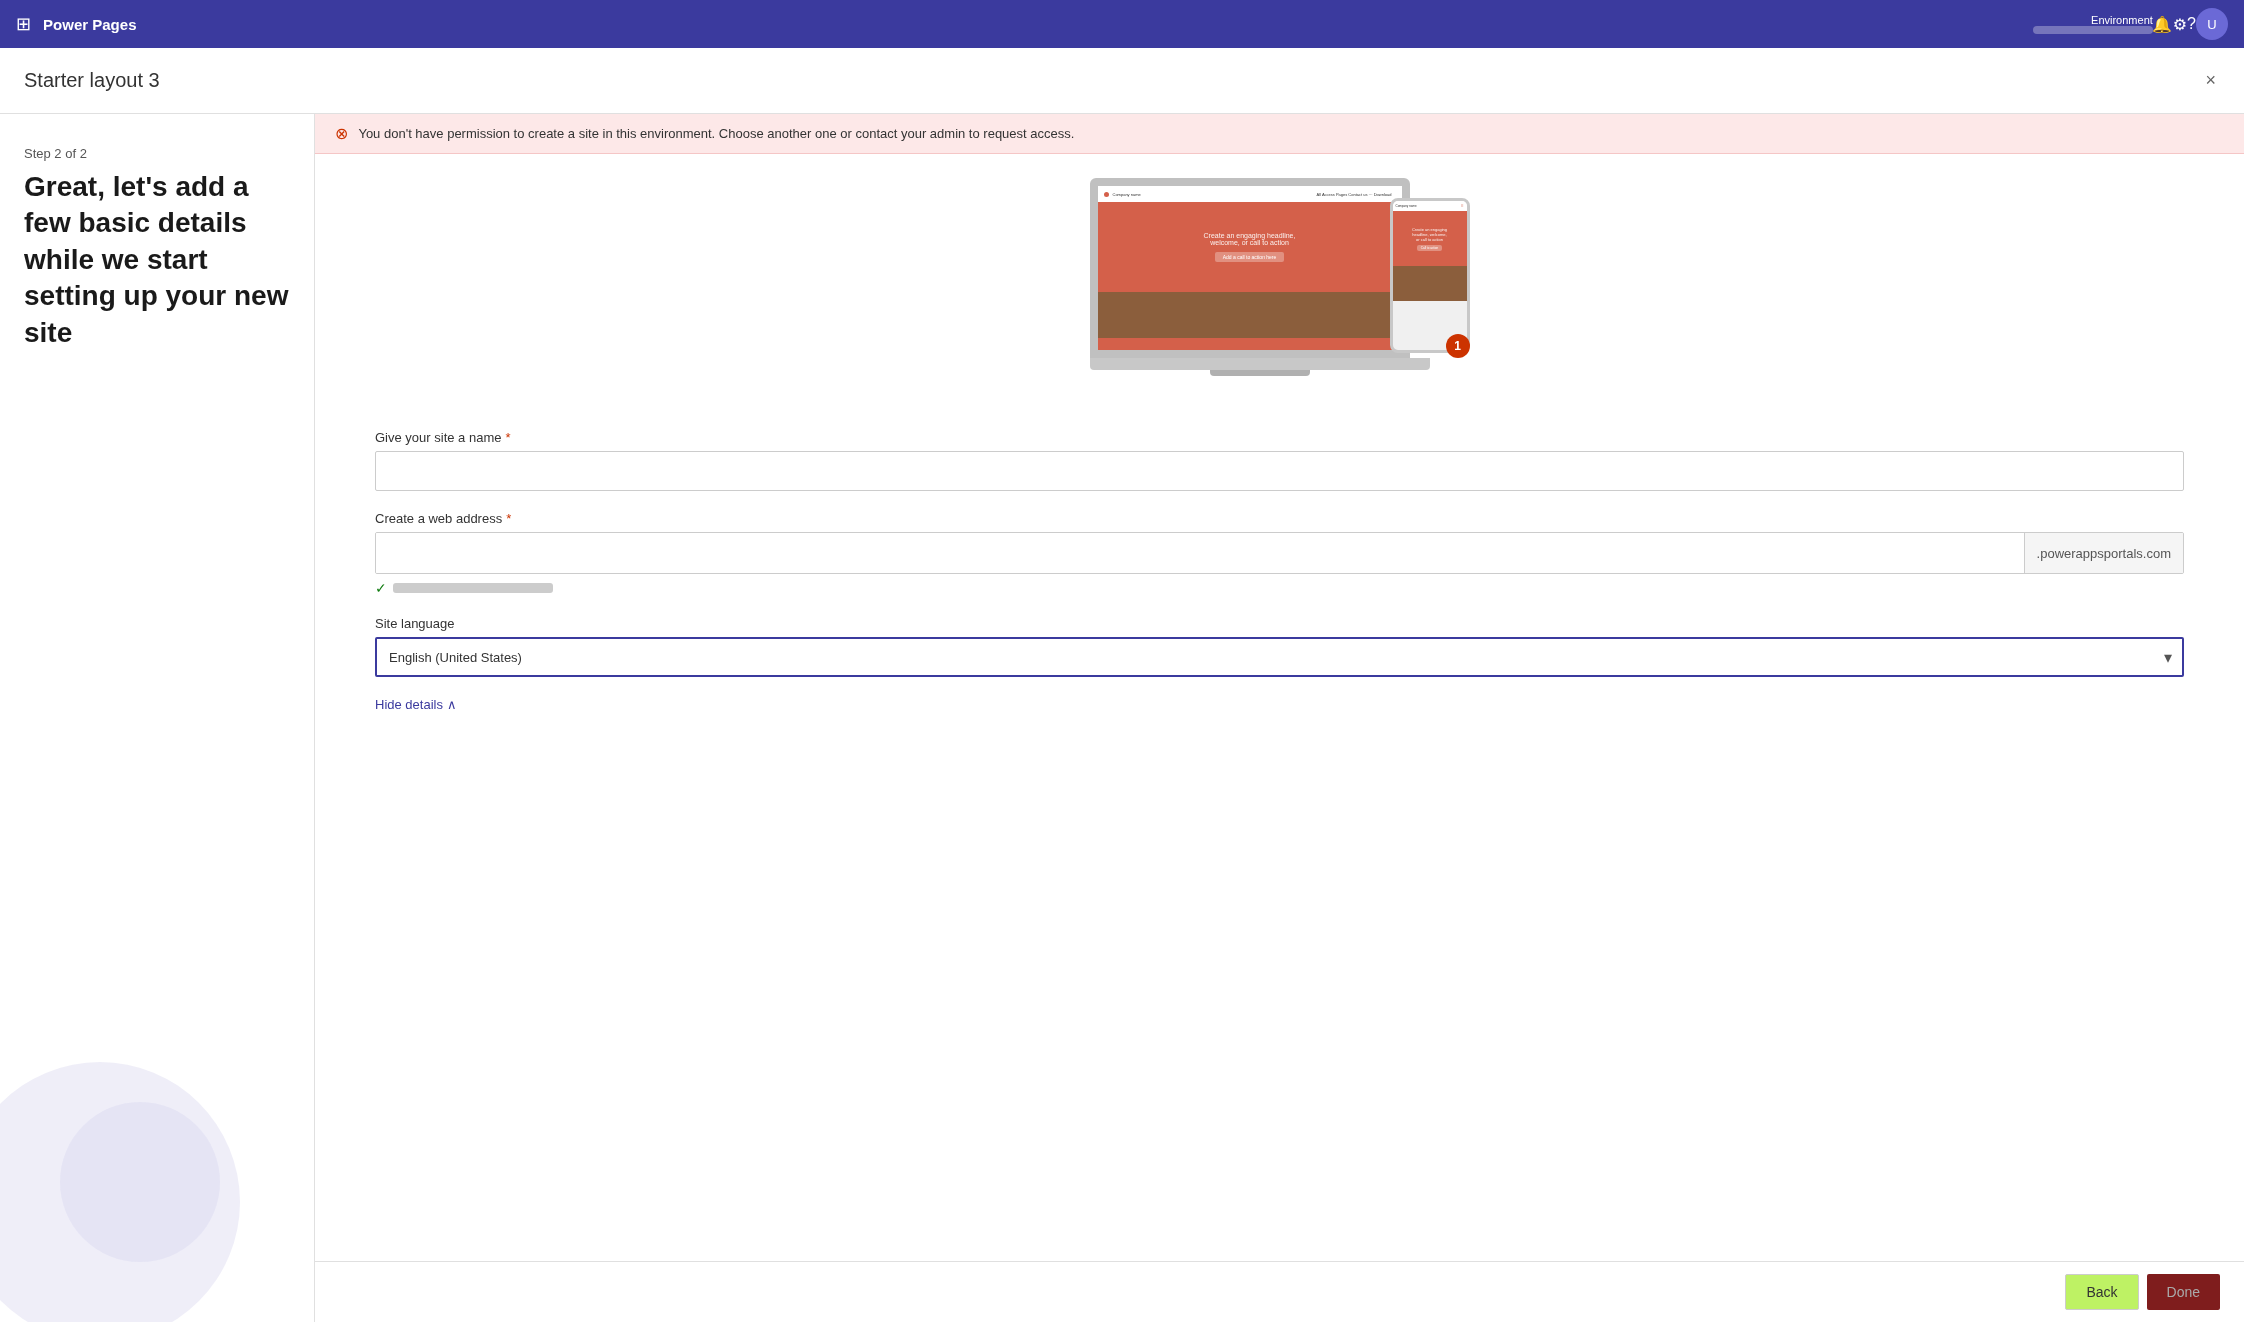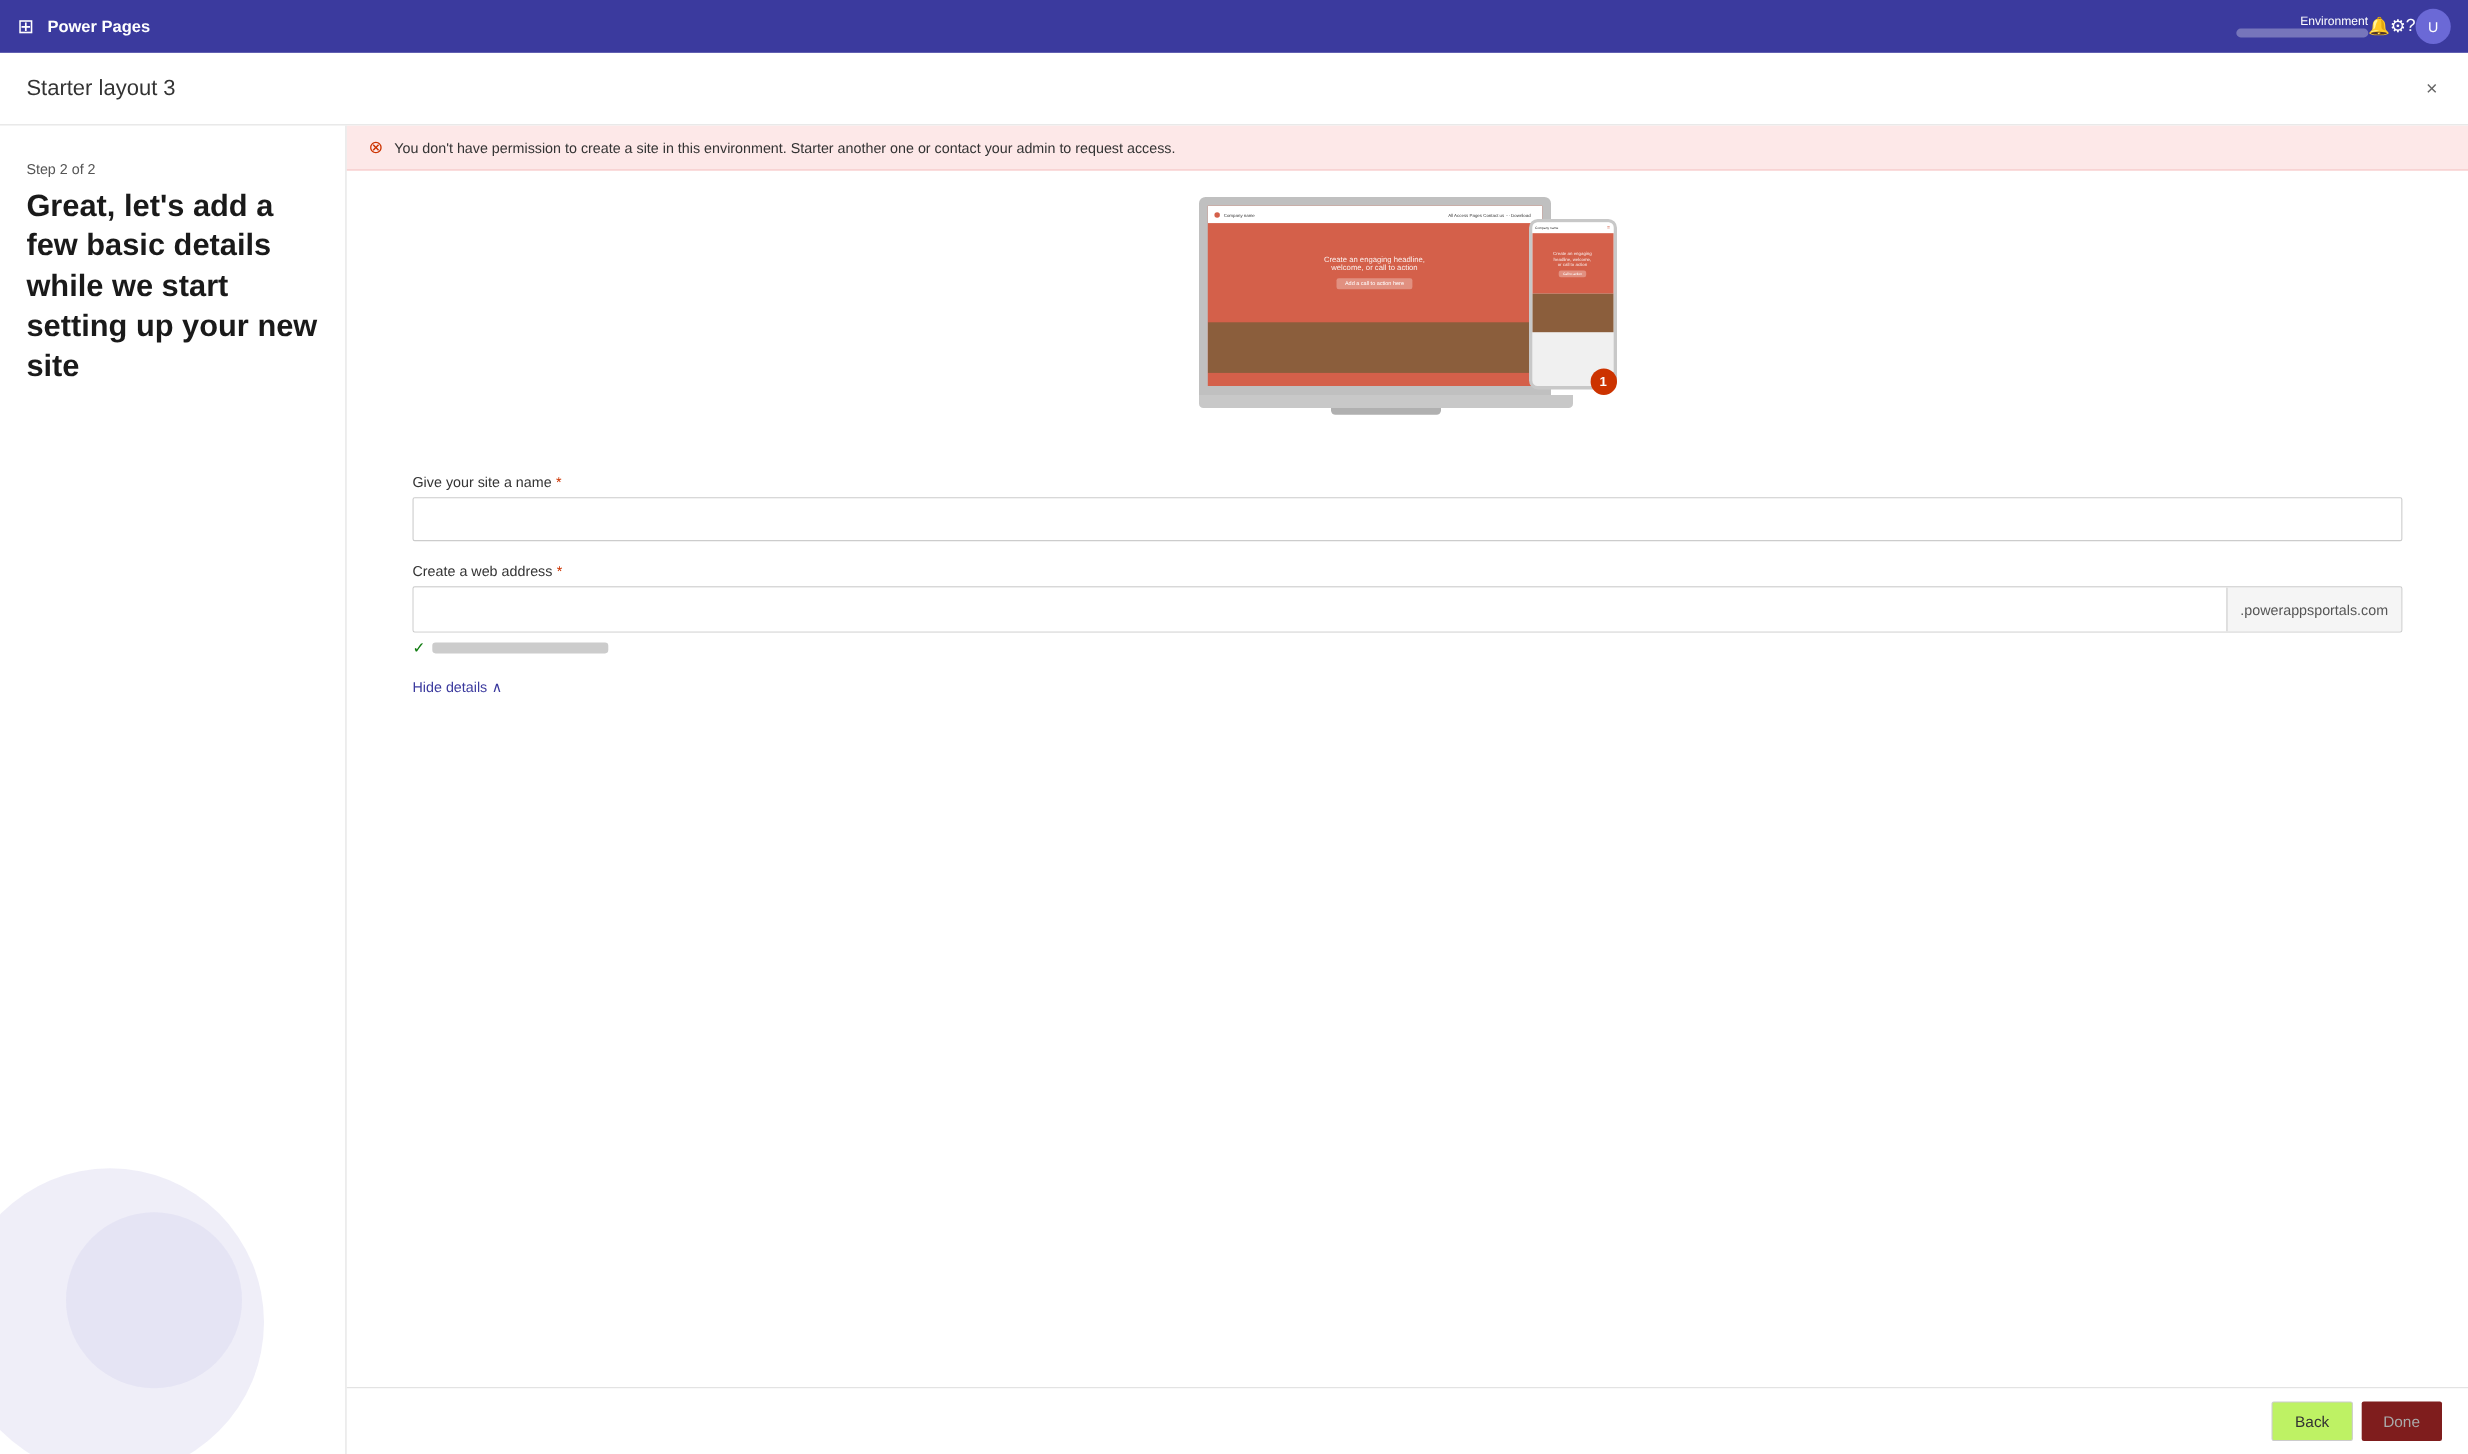--- a/index.html
+++ b/index.html
@@ -484,21 +484,21 @@
     <p class="step-label">Step 2 of 2</p>
     <h2 class="step-heading">Great, let's add a few basic details while we start setting up your new site</h2>
     <div class="sidebar-decoration"></div>
     <div class="sidebar-decoration2"></div>
   </aside>
 
   <div class="right-content">
 
     <div class="error-banner">
       <span class="error-icon">⊗</span>
-      <span>You don't have permission to create a site in this environment. Starter another one or contact your admin to request access.</span>
+      <span>You don't have permission to create a site in this environment. Choose another one or contact your admin to request access.</span>
     </div>
 
     <div class="form-area">
 
       <div class="preview-container">
         <div class="preview-mockup">
 
           <div class="laptop">
             <div class="laptop-screen">
               <div class="laptop-bar">
@@ -549,20 +549,34 @@
         <div class="web-address-row">
           <input class="web-address-input" type="text" value="" style="">
           <div class="web-address-suffix">.powerappsportals.com</div>
         </div>
         <div class="validation-row">
           <span class="check-icon">✓</span>
           <div class="validation-text"></div>
         </div>
       </div>
 
+      <div class="field-group">
+        <label class="field-label">
+          <span>Site language</span>
+        </label>
+        <div class="select-wrapper">
+          <select class="lang-select">
+            <option>English (United States)</option>
+            <option>French (France)</option>
+            <option>Spanish (Spain)</option>
+            <option>German (Germany)</option>
+          </select>
+          <span class="select-arrow">▾</span>
+        </div>
+      </div>
 
       <button class="hide-details-btn">
         <span>Hide details</span>
         <span>∧</span>
       </button>
 
     </div>
 
     <div class="bottom-bar">
       <button class="btn-back">Back</button>

